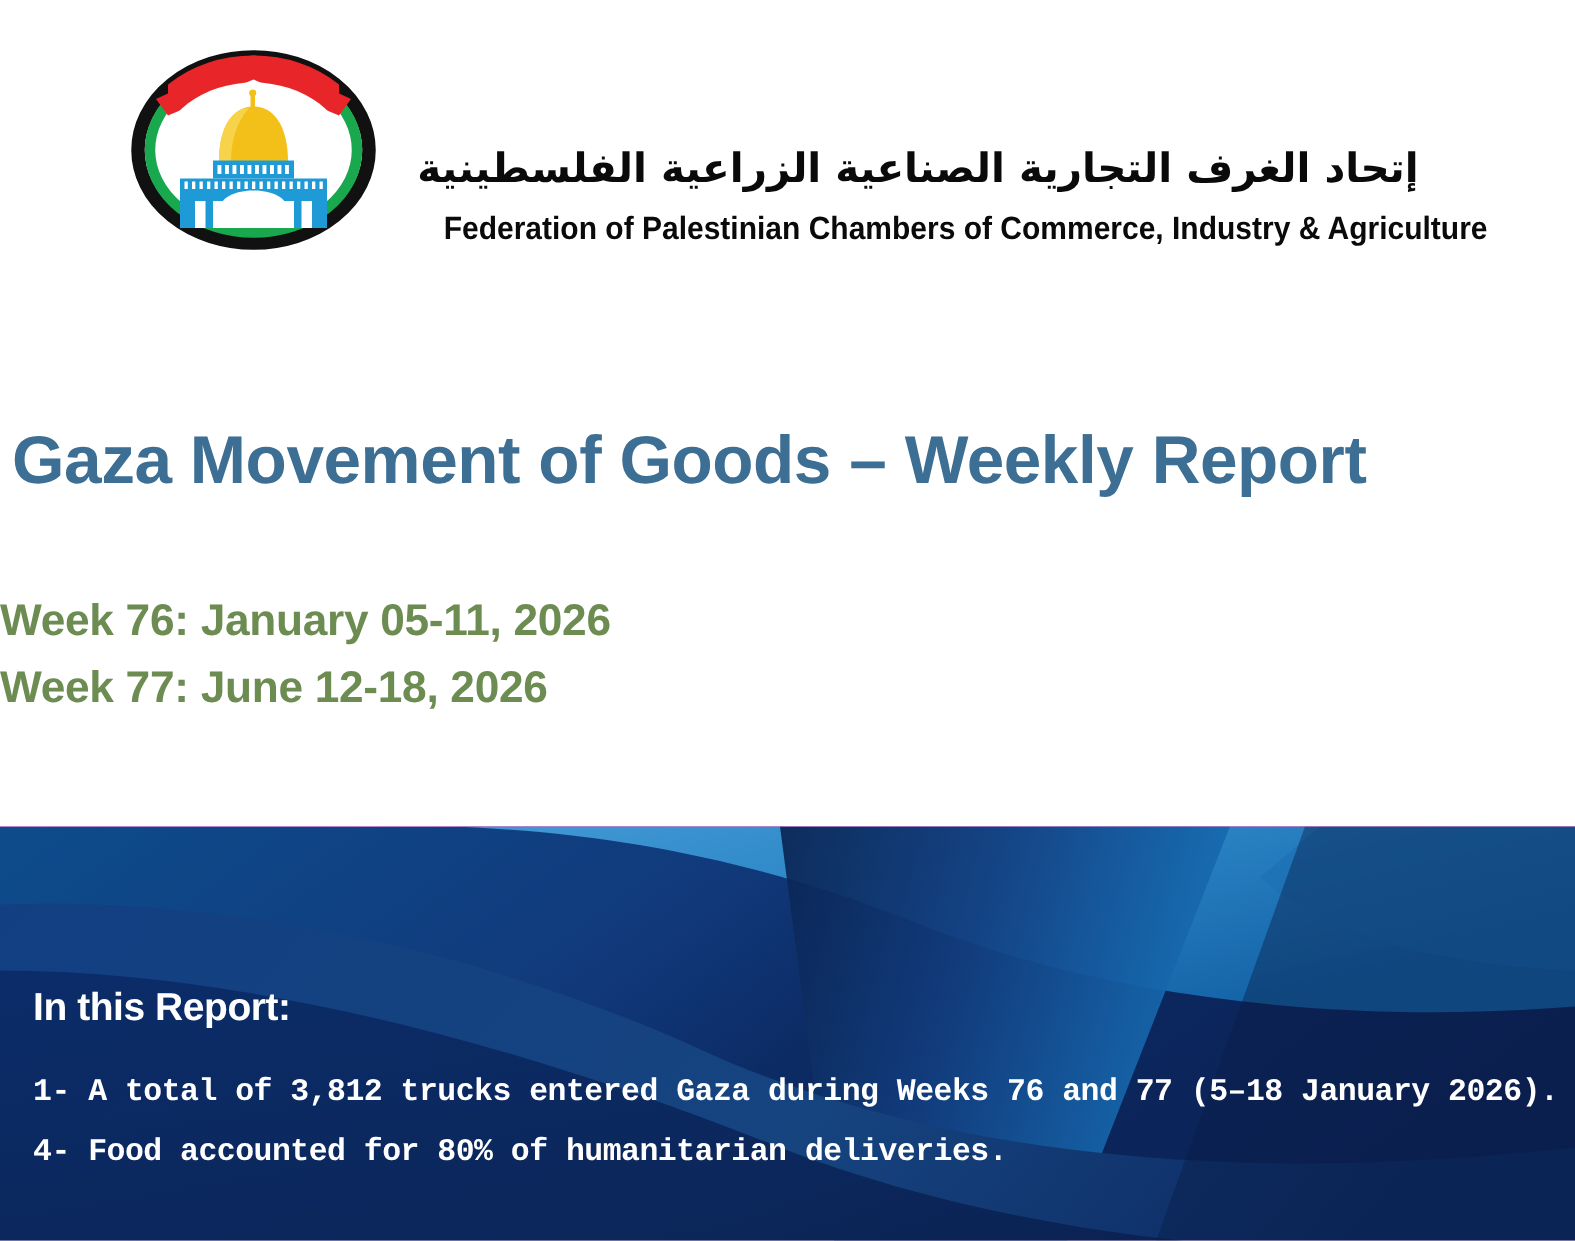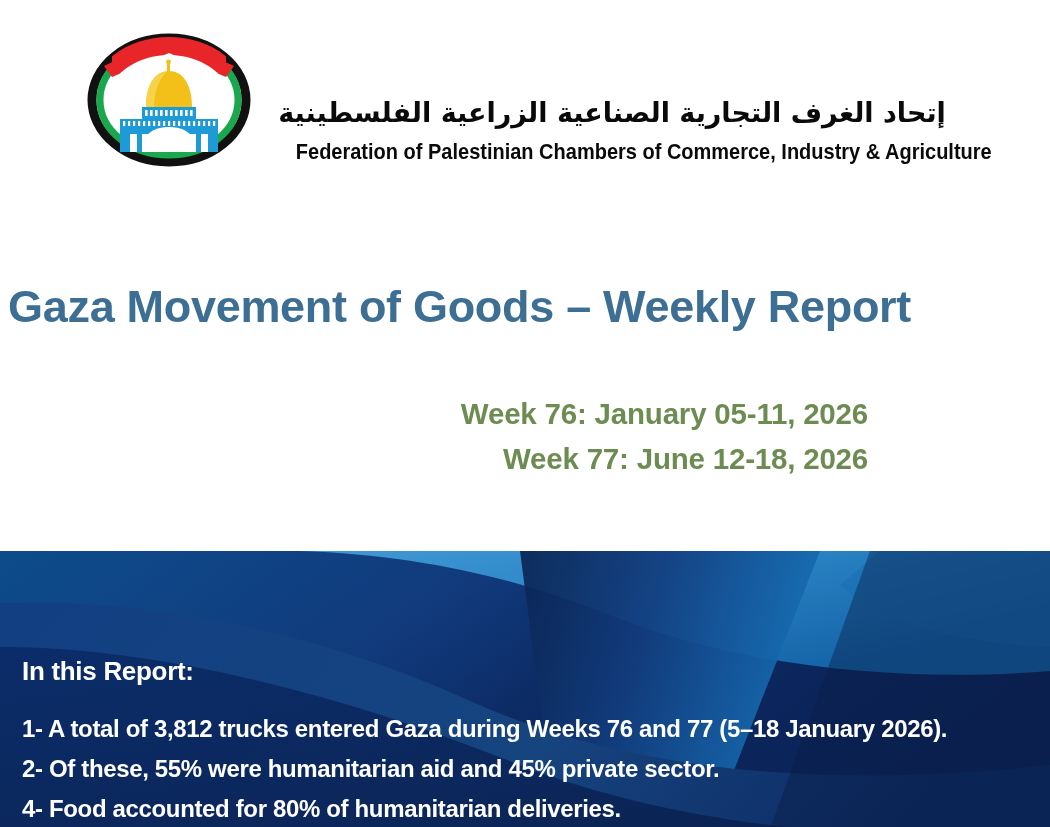--- a/index.html
+++ b/index.html
@@ -81,21 +81,21 @@
     font-size: 45px;
     line-height: 1.1;
     color: #3d6e93;
     letter-spacing: -0.3px;
   }
   .weeks {
     position: absolute;
     left: 0;
     top: 391px;
     width: 868px;
-    text-align: right;
+    text-align: left;
   }
   .week-line {
     font-family: "Liberation Sans", sans-serif;
     font-weight: bold;
     font-size: 29.5px;
     line-height: 45px;
     color: #6d8c51;
     letter-spacing: -0.2px;
   }
 
@@ -134,23 +134,23 @@
     color: #ffffff;
     letter-spacing: -0.3px;
   }
   .report-list {
     position: absolute;
     left: 22px;
     top: 158px;
     width: 1010px;
   }
   .report-item {
-    font-family: Liberation Sans, sans-serif;
-    font-weight: bold;
-    font-size: 24px;
+    font-family: Liberation Mono, monospace;
+    font-weight: bold;
+    font-size: 21px;
     color: #ffffff;
     line-height: 40px;
     letter-spacing: -0.35px;
     white-space: nowrap;
   }
 </style>
 </head>
 <body>
 
 <div class="page">
@@ -292,19 +292,18 @@
       <path d="M 1050 0 L 1050 96 C 950 92, 880 70, 840 34 L 880 0 Z" fill="#1b6fb4" opacity="0.55"></path>
 
       <path d="M 870 0 L 1050 0 L 1050 306 L 760 306 Z" fill="#091c46" opacity="0.42"></path>
     </svg>
 
     <div class="band-content">
       <div class="in-this-report">In this Report:</div>
 
       <div class="report-list">
         <div class="report-item">1- A total of 3,812 trucks entered Gaza during Weeks 76 and 77 (5–18 January 2026).</div>
-        <div class="report-item">2- Of these, 55% were humanitarian aid and 45% private sector.</div>
         <div class="report-item">4- Food accounted for 80% of humanitarian deliveries.</div>
       </div>
     </div>
   </div>
 
 </div>
 
 </body></html>

